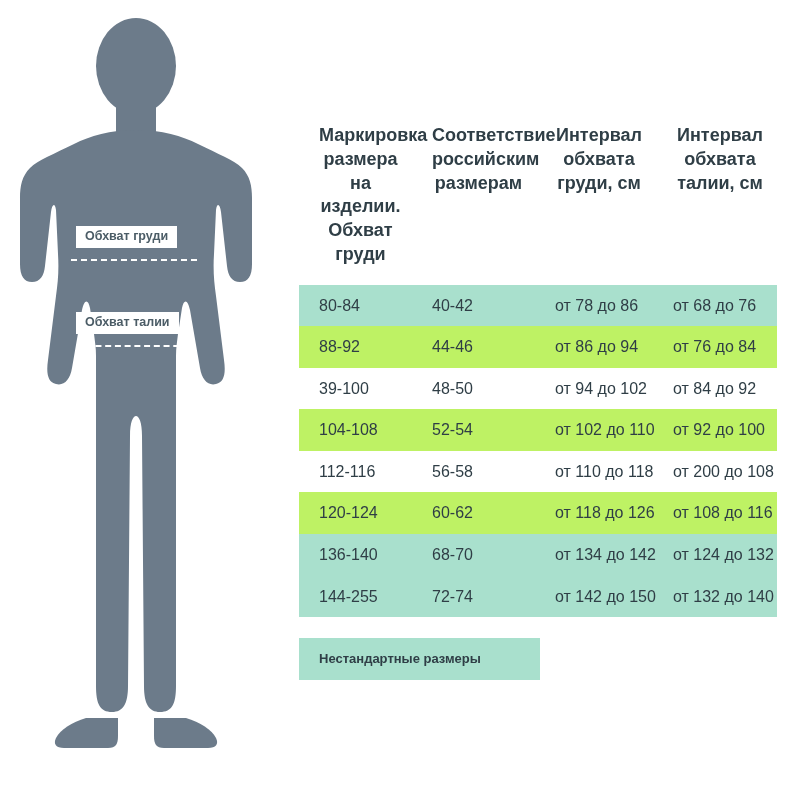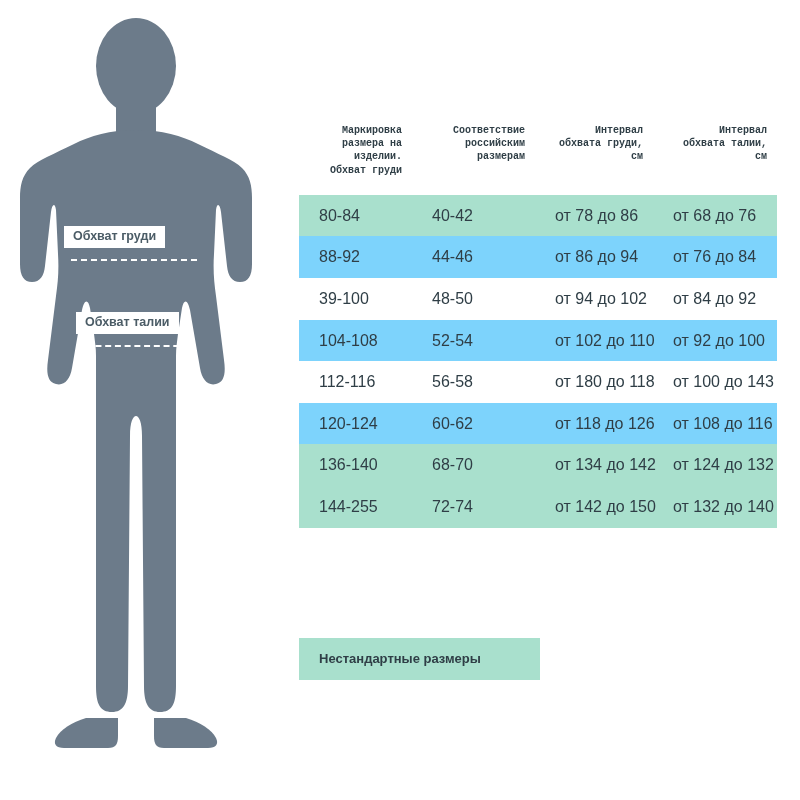--- a/index.html
+++ b/index.html
@@ -37,21 +37,21 @@
   .measure-label {
     position: absolute;
     background: #ffffff;
     color: #4b5c66;
     font-size: 12.5px;
     font-weight: bold;
     padding: 4px 9px 5px 9px;
     white-space: nowrap;
     line-height: 1;
   }
-  .label-chest { left: 64px; top: 226px; }
+  .label-chest { left: 76px; top: 226px; }
   .label-waist { left: 76px; top: 312px; }
   .dash-line {
     position: absolute;
     height: 0;
     border-top: 2px dashed #ffffff;
   }
   .dash-chest { left: 71px; top: 259px; width: 126px; }
   .dash-waist { left: 76px; top: 345px; width: 113px; }
 
   
@@ -65,40 +65,39 @@
     border-collapse: collapse;
     width: 478px;
     table-layout: fixed;
   }
   table.sizes col.c1 { width: 113px; }
   table.sizes col.c2 { width: 123px; }
   table.sizes col.c3 { width: 118px; }
   table.sizes col.c4 { width: 124px; }
 
   table.sizes thead th {
-    text-align: right;
+    text-align: center;
     vertical-align: top;
-    font-size: 10px;
+    font-size: 18px;
     font-weight: bold;
     color: #2f3e46;
     line-height: 1.32;
     padding: 14px 10px 18px 20px;
     background: #ffffff;
-    font-family: Liberation Mono, monospace;
   }
   table.sizes tbody td {
     font-size: 16px;
     color: #2f3e46;
     padding: 12px 8px 12px 20px;
     height: 17px;
     line-height: 1.1;
     white-space: nowrap;
   }
   tr.row-white td { background: #ffffff; }
-  tr.row-grey  td { background: #7dd3fc; }
+  tr.row-grey  td { background: #bef264; }
   tr.row-mint  td { background: #a9e0cd; }
 
   .nonstandard {
     position: absolute;
     left: 299px;
     top: 638px;
     width: 241px;
     height: 42px;
     background: #a9e0cd;
     box-sizing: border-box;
@@ -221,22 +220,22 @@
           </tr>
           <tr class="row-grey">
             <td>104-108</td>
             <td>52-54</td>
             <td>от 102 до 110</td>
             <td>от 92 до 100</td>
           </tr>
           <tr class="row-white">
             <td>112-116</td>
             <td>56-58</td>
-            <td>от 180 до 118</td>
-            <td>от 100 до 143</td>
+            <td>от 110 до 118</td>
+            <td>от 200 до 108</td>
           </tr>
           <tr class="row-grey">
             <td>120-124</td>
             <td>60-62</td>
             <td>от 118 до 126</td>
             <td>от 108 до 116</td>
           </tr>
           <tr class="row-mint">
             <td>136-140</td>
             <td>68-70</td>

